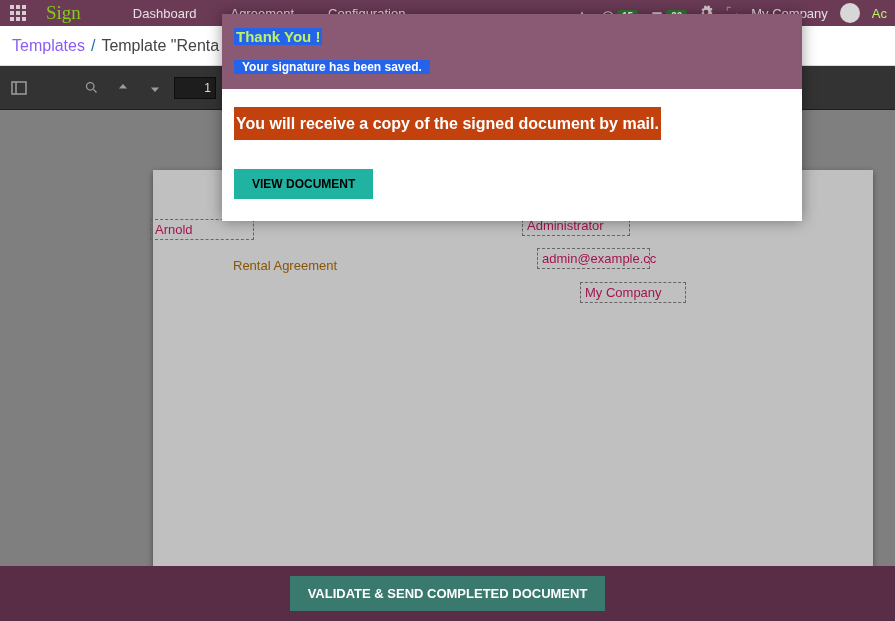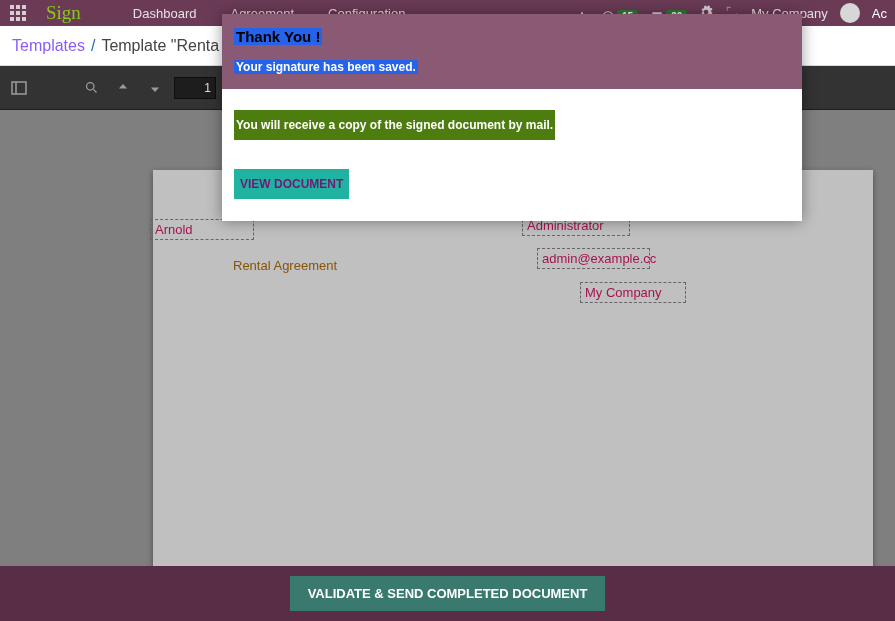--- a/index.html
+++ b/index.html
@@ -25,26 +25,26 @@
   .page-of { color:#bbb; font-size:12px; margin-left:6px;}
   .doc-area { position:absolute; top:110px; bottom:55px; left:0; right:0; background:#949494; overflow:hidden;}
   .page { position:absolute; left:153px; top:60px; width:720px; height:440px; background:#e0e0e0; box-shadow:0 2px 6px rgba(0,0,0,0.4);}
   .page .field { position:absolute; border:1px dashed #777; font-size:13px; color:#be185d; padding:2px 4px; background:transparent;}
   .statictxt { position:absolute; font-size:13px; color:#a16207;}
   .bottombar { position:absolute; bottom:0; left:0; right:0; height:55px; background:#5a2d47; display:flex; align-items:center; justify-content:center;}
   .validate-btn { background:#3a7a6e; color:#fff; border:none; padding:10px 18px; font-size:13px; font-weight:bold; cursor:pointer;}
   
   .modal { position:absolute; top:14px; left:222px; width:580px; background:#fff; box-shadow:0 0 14px rgba(0,0,0,0.4); z-index:50;}
   .modal-head { background:#8a5a74; padding:14px 12px 14px 12px;}
-  .modal-head h3 { color:#000000; font-size:15px; font-weight:bold; background:#2563eb; display:inline; padding:0 2px;}
-  .modal-head .sub { margin-top:14px; display:inline-block; color:#fff; font-size:12px; font-weight:bold; background:#2563eb; padding:0 2px;}
+  .modal-head h3 { color:#bef264; font-size:15px; font-weight:bold; background:#2563eb; display:inline; padding:0 2px;}
+  .modal-head .sub { margin-top:14px; display:inline-block; color:#fff; font-size:12px; font-weight:bold; background:#2563eb; padding:0 8px;}
   .modal-body { padding:26px 12px 22px 12px;}
-  .modal-body .msg { color:#fff; font-size:12px; font-weight:bold; background:#4d7c0f; display:inline; padding:8px 2px;}
+  .modal-body .msg { color:#fff; font-size:16px; font-weight:bold; background:#c2410c; display:inline; padding:8px 2px;}
   .modal-body .act { margin-top:36px;}
-  .view-btn { background:#21b3a2; color:#701a75; border:none; padding:8px 6px; font-size:12px; font-weight:bold; cursor:pointer;}
+  .view-btn { background:#21b3a2; color:#000000; border:none; padding:8px 18px; font-size:12px; font-weight:bold; cursor:pointer;}
   .overlay-dim { position:absolute; top:66px; left:0; right:0; bottom:55px; background:rgba(0,0,0,0.14); pointer-events:none;}
 </style>
 </head>
 <body>
 
 <div class="topnav">
   <div class="apps-icon">
     <svg width="16" height="16" viewBox="0 0 16 16">
         <g fill="#d9cdd3">
           <rect x="0" y="0" width="4" height="4"></rect>
@@ -88,21 +88,21 @@
           <path d="M12 8a4 4 0 100 8 4 4 0 000-8zm9 4l2 1-1 3-2.3-.4a7 7 0 01-1.4 1.4l.4 2.3-3 1-1-2a7 7 0 01-2 0l-1 2-3-1 .4-2.3a7 7 0 01-1.4-1.4L5.4 16l-1-3 2-1a7 7 0 010-2l-2-1 1-3 2.3.4A7 7 0 019.1 4L8.7 1.7l3-1 1 2a7 7 0 012 0l1-2 3 1-.4 2.3a7 7 0 011.4 1.4l2.3-.4 1 3-2 1a7 7 0 010 2z"></path>
         </svg>
     </div>
     <div style="opacity:.5;">
       <svg width="14" height="14" viewBox="0 0 24 24" fill="none" stroke="#d9cdd3" stroke-width="2">
           <path d="M4 10V4h6M20 14v6h-6"></path>
         </svg>
     </div>
     <div style="color:#e8dfe4;">My Company</div>
     <span class="avatar"></span>
-    <span style="color:#ffffff;">Ac</span>
+    <span style="color:#bef264;">Ac</span>
   </div>
 </div>
 
 <div class="breadcrumb-bar">
   <a href="#">Templates</a>
   <span class="sep">/</span>
   <span class="cur">Template "Renta</span>
 </div>
 
 <div class="toolbar">

